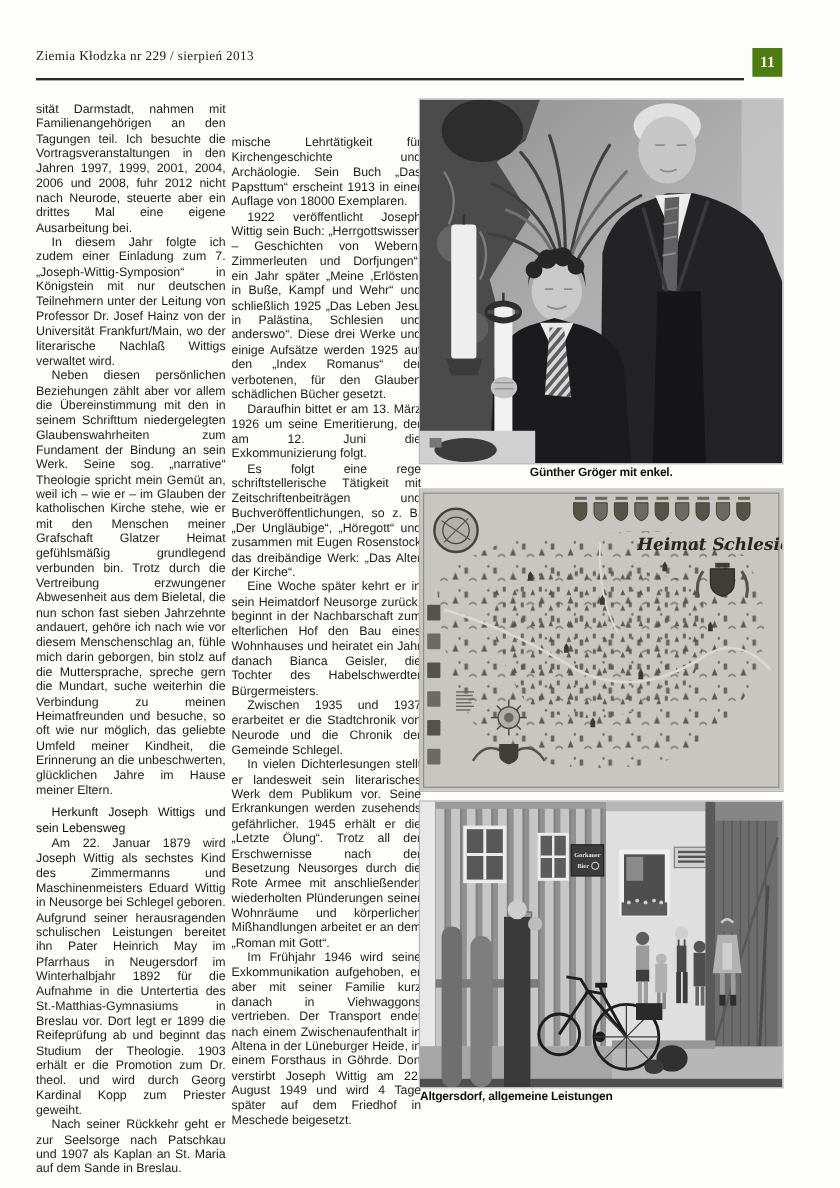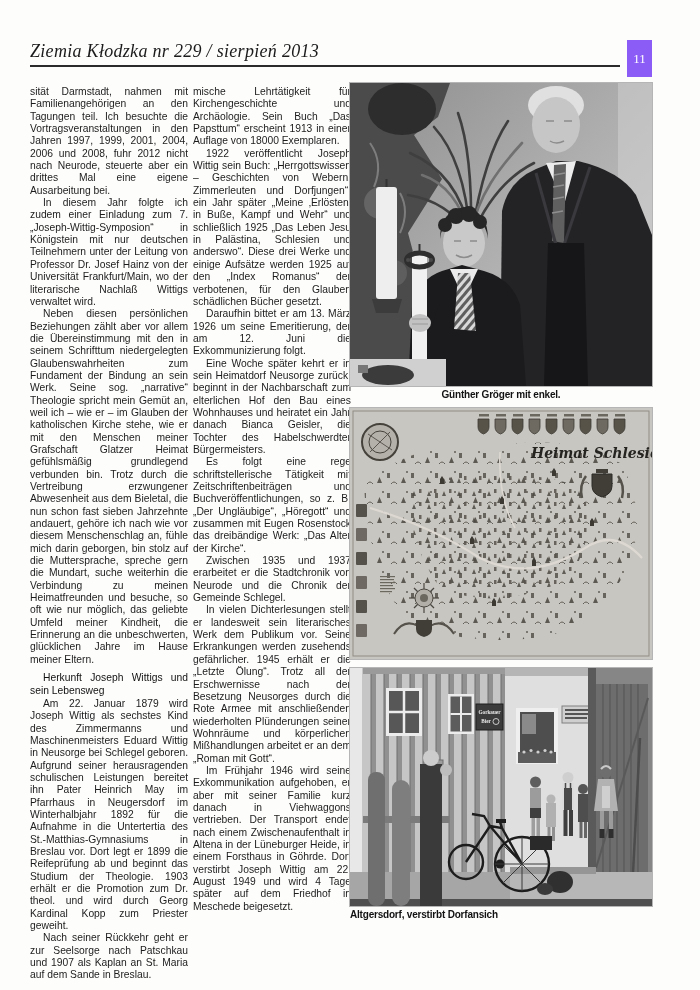--- a/index.html
+++ b/index.html
@@ -1,29 +1,29 @@
 <!DOCTYPE html>
 <html lang="de"><head>
 <meta charset="utf-8">
 <style>
   html,body{margin:0;padding:0;background:#ffffff;}
   .page{position:relative;width:700px;height:990px;background:#fdfdfc;overflow:hidden;
         font-family:"Liberation Sans",sans-serif;color:#1e1e1e;}
   
   .masthead{position:absolute;left:30px;top:41px;font-family:"Liberation Serif",serif;
-            font-style:italic;font-size:18px;letter-spacing:.3px;color:#1b1b1b;}
+            font-size:11px;letter-spacing:.3px;color:#1b1b1b;}
   .head-rule{position:absolute;left:30px;top:65px;width:590px;height:2px;background:#2b2b2b;}
-  .pagebox{position:absolute;left:627px;top:40px;width:25px;height:37px;background:#8b5cf6;
-           color:#fff;font-family:"Liberation Serif",serif;font-weight:normal;font-size:13px;
+  .pagebox{position:absolute;left:627px;top:40px;width:25px;height:24px;background:#4d7c0f;
+           color:#fff;font-family:"Liberation Serif",serif;font-weight:bold;font-size:13px;
            display:flex;align-items:center;justify-content:center;}
   
   .col{position:absolute;top:86px;width:158px;text-align:justify;font-size:10.3px;
        line-height:12.35px;color:#1c1c1c;hyphens:auto;}
   .col1{left:30px;}
-  .col2{left:193px;}
+  .col2{left:193px;margin-top:28px;}
   .col p{margin:0;text-indent:13px;}
   .col p.cont{text-indent:0;}
   .col h3{margin:6px 0 1px 0;font-size:10.3px;line-height:12.35px;text-indent:13px;
           font-weight:normal;color:#111;}
   
   .fig{position:absolute;left:350px;width:302px;}
   .fig svg{display:block;width:100%;height:100%;}
   .figcap{position:absolute;left:350px;width:302px;font-weight:bold;font-size:10px;
           letter-spacing:-0.2px;color:#121212;}
   .photo-frame{outline:1px solid #b5b5b5;}
@@ -44,22 +44,22 @@
     <h3>Herkunft Joseph Wittigs und sein Lebensweg</h3>
     <p>Am 22. Januar 1879 wird Joseph Wittig als sechstes Kind des Zimmermanns und Maschinenmeisters Eduard Wittig in Neusorge bei Schlegel geboren. Aufgrund seiner herausragenden schulischen Leistungen bereitet ihn Pater Heinrich May im Pfarrhaus in Neugersdorf im Winterhalbjahr 1892 für die Aufnahme in die Untertertia des St.-Matthias-Gymnasiums in Breslau vor. Dort legt er 1899 die Reifeprüfung ab und beginnt das Studium der Theologie. 1903 erhält er die Promotion zum Dr. theol. und wird durch Georg Kardinal Kopp zum Priester geweiht.</p>
     <p>Nach seiner Rückkehr geht er zur Seelsorge nach Patschkau und 1907 als Kaplan an St. Maria auf dem Sande in Breslau.</p>
 
   </div>
 
   <div class="col col2">
     <p class="cont">mische Lehrtätigkeit für Kirchengeschichte und Archäologie. Sein Buch „Das Papsttum“ erscheint 1913 in einer Auflage von 18000 Exemplaren.</p>
     <p>1922 veröffentlicht Joseph Wittig sein Buch: „Herrgottswissen – Geschichten von Webern, Zimmerleuten und Dorfjungen“, ein Jahr später „Meine ‚Erlösten‘ in Buße, Kampf und Wehr“ und schließlich 1925 „Das Leben Jesu in Palästina, Schlesien und anderswo“. Diese drei Werke und einige Aufsätze werden 1925 auf den „Index Romanus“ der verbotenen, für den Glauben schädlichen Bücher gesetzt.</p>
     <p>Daraufhin bittet er am 13. März 1926 um seine Emeritierung, der am 12. Juni die Exkommunizierung folgt.</p>
+    <p>Es folgt eine rege schriftstellerische Tätigkeit mit Zeitschriftenbeiträgen und Buchveröffentlichungen, so z. B. „Der Ungläubige“, „Höregott“ und zusammen mit Eugen Rosenstock das dreibändige Werk: „Das Alter der Kirche“.</p>
     <p>Eine Woche später kehrt er in sein Heimatdorf Neusorge zurück, beginnt in der Nachbarschaft zum elterlichen Hof den Bau eines Wohnhauses und heiratet ein Jahr danach Bianca Geisler, die Tochter des Habelschwerdter Bürgermeisters.</p>
-    <p>Es folgt eine rege schriftstellerische Tätigkeit mit Zeitschriftenbeiträgen und Buchveröffentlichungen, so z. B. „Der Ungläubige“, „Höregott“ und zusammen mit Eugen Rosenstock das dreibändige Werk: „Das Alter der Kirche“.</p>
     <p>Zwischen 1935 und 1937 erarbeitet er die Stadtchronik von Neurode und die Chronik der Gemeinde Schlegel.</p>
     <p>In vielen Dichterlesungen stellt er landesweit sein literarisches Werk dem Publikum vor. Seine Erkrankungen werden zusehends gefährlicher. 1945 erhält er die „Letzte Ölung“. Trotz all der Erschwernisse nach der Besetzung Neusorges durch die Rote Armee mit anschließenden wiederholten Plünderungen seiner Wohnräume und körperlichen Mißhandlungen arbeitet er an dem „Roman mit Gott“.</p>
     <p>Im Frühjahr 1946 wird seine Exkommunikation aufgehoben, er aber mit seiner Familie kurz danach in Viehwaggons vertrieben. Der Transport endet nach einem Zwischenaufenthalt in Altena in der Lüneburger Heide, in einem Forsthaus in Göhrde. Dort verstirbt Joseph Wittig am 22. August 1949 und wird 4 Tage später auf dem Friedhof in Meschede beigesetzt.</p>
   </div>
 
   <div class="fig photo-frame" style="top:83px;height:303px;">
     <svg viewBox="0 0 302 303" preserveAspectRatio="none">
       <defs>
         <linearGradient id="pg1" x1="0" y1="0" x2="1" y2="1">
           <stop offset="0" stop-color="#8e8e8e"></stop>
@@ -382,15 +382,15 @@
             <line x1="145" y1="196" x2="199" y2="196"></line>
           <line x1="153" y1="177" x2="191" y2="215"></line>
             <line x1="153" y1="215" x2="191" y2="177"></line>
         </g>
         <rect x="180" y="168" width="22" height="14" fill="#2a2a2a" stroke="none"></rect>
         <ellipse cx="210" cy="214" rx="13" ry="11" fill="#303030" stroke="none"></ellipse>
         <ellipse cx="195" cy="221" rx="8" ry="6" fill="#3a3a3a" stroke="none"></ellipse>
       </g>
     </svg>
   </div>
-  <div class="figcap" style="top:909px;">Altgersdorf, verstirbt Dorfansich</div>
+  <div class="figcap" style="top:909px;">Altgersdorf, allgemeine Leistungen</div>
 
 </div>
 
 </body></html>

